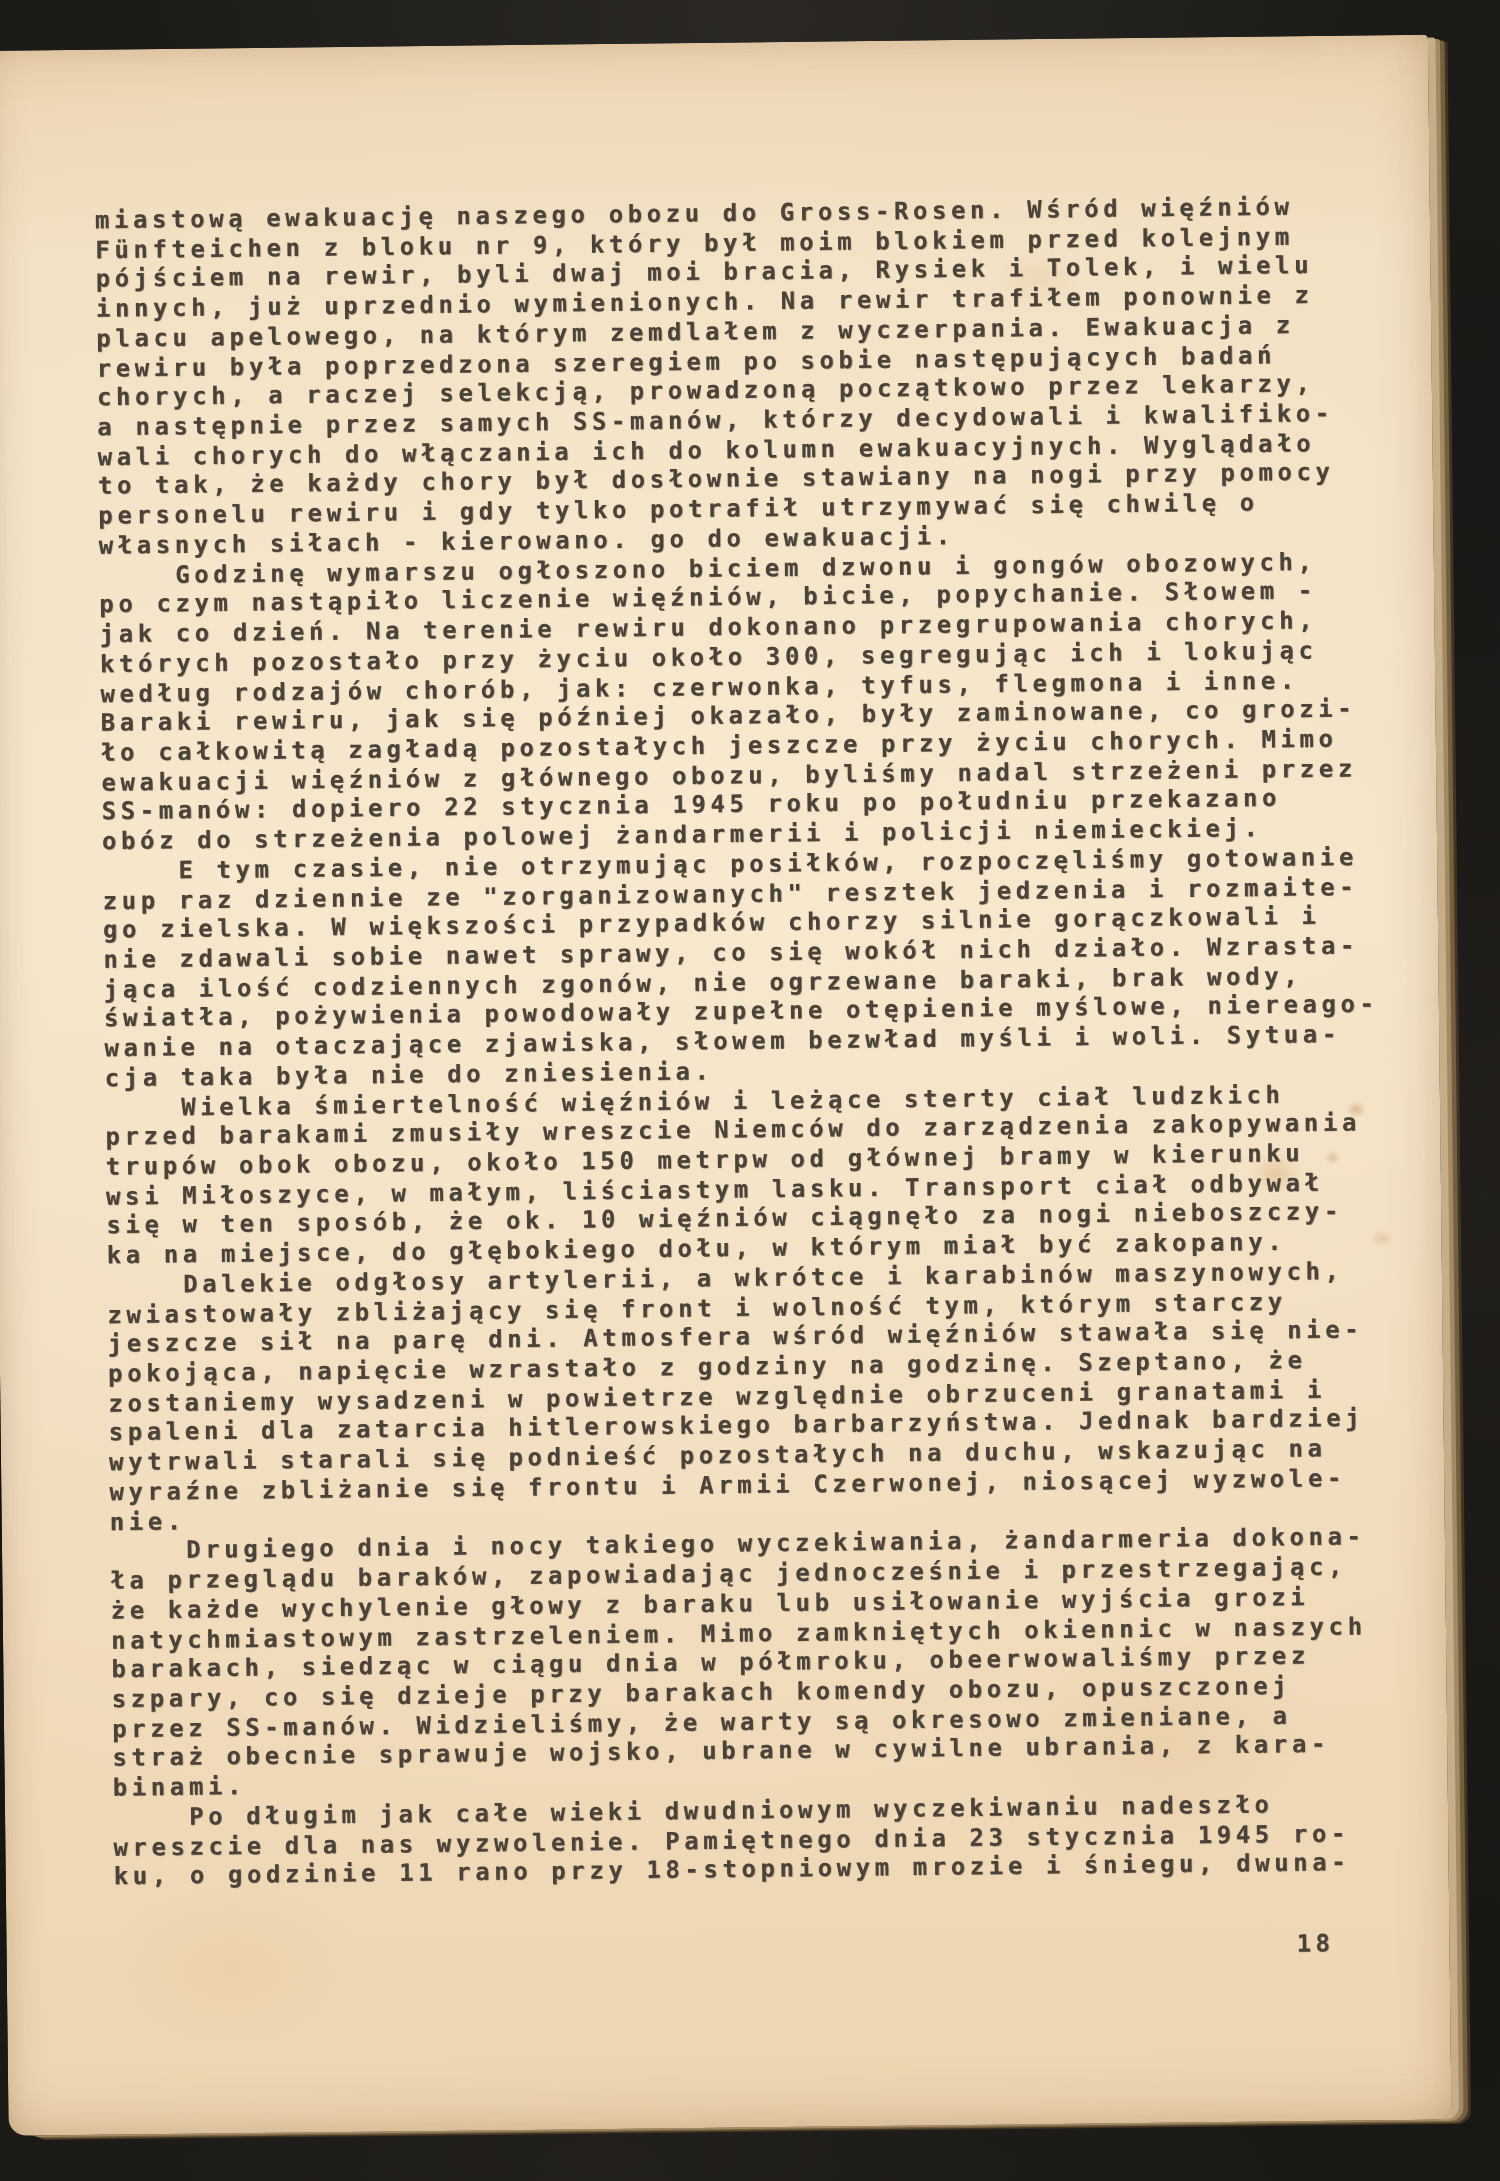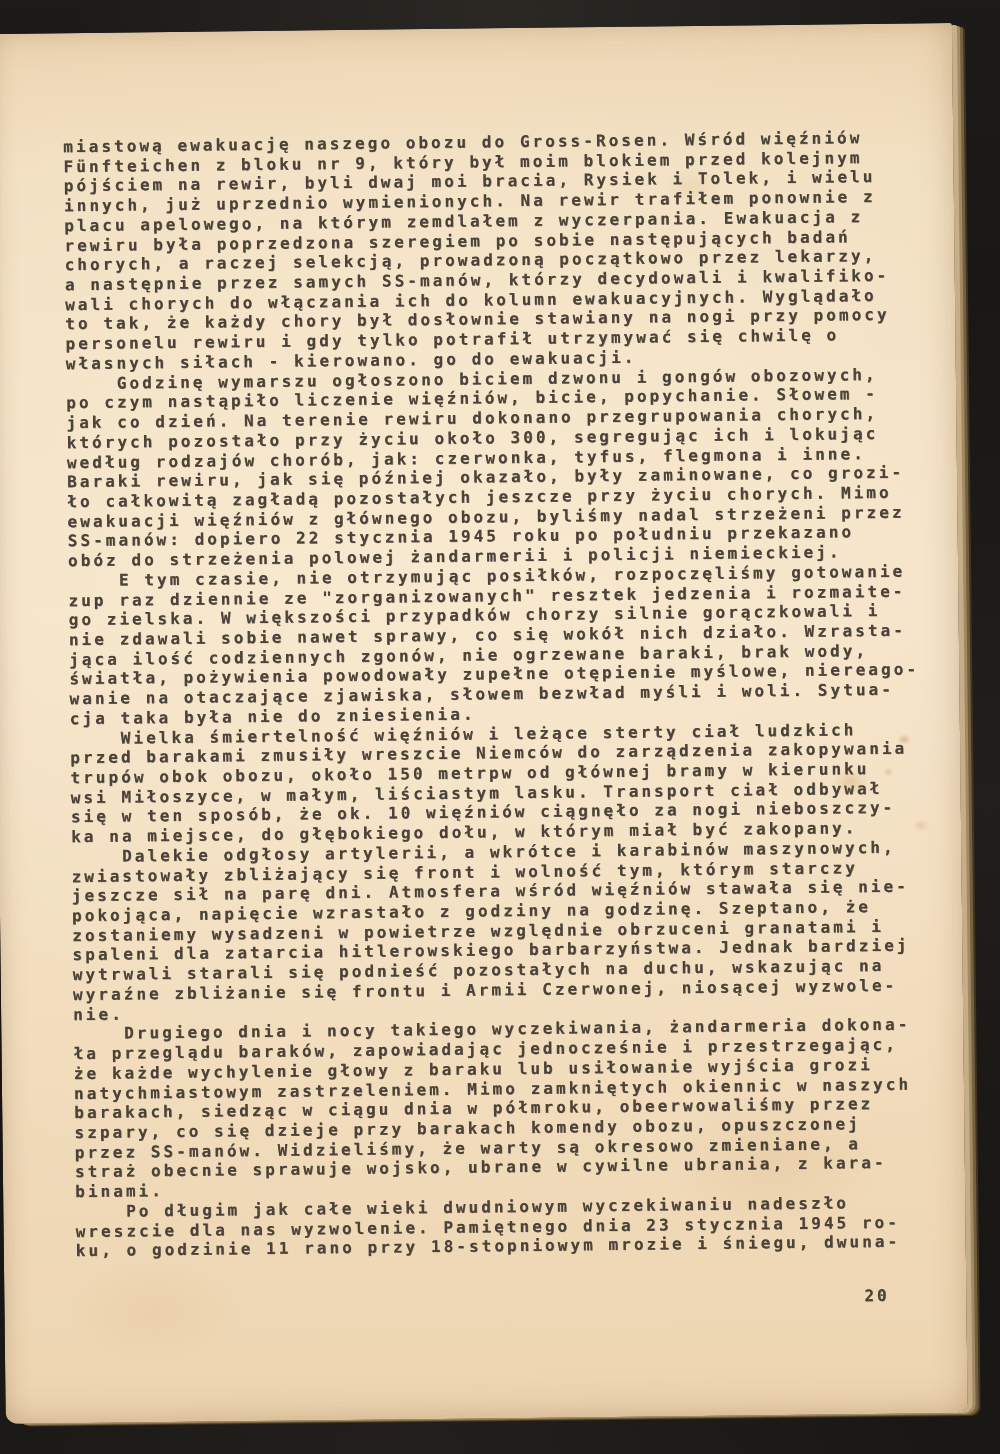--- a/index.html
+++ b/index.html
@@ -78,14 +78,14 @@
     letter-spacing: 3px;
     color: #4b4339;
     text-shadow: 0.4px 0.3px 0.5px rgba(72, 62, 50, 0.55);
   }
 </style>
 </head>
 <body>
 
 <div class="page">
   <div class="text-block"><div>miastową ewakuację naszego obozu do Gross-Rosen. Wśród więźniów</div><div>Fünfteichen z bloku nr 9, który był moim blokiem przed kolejnym</div><div>pójściem na rewir, byli dwaj moi bracia, Rysiek i Tolek, i wielu</div><div>innych, już uprzednio wymienionych. Na rewir trafiłem ponownie z</div><div>placu apelowego, na którym zemdlałem z wyczerpania. Ewakuacja z</div><div>rewiru była poprzedzona szeregiem po sobie następujących badań</div><div>chorych, a raczej selekcją, prowadzoną początkowo przez lekarzy,</div><div>a następnie przez samych SS-manów, którzy decydowali i kwalifiko-</div><div>wali chorych do włączania ich do kolumn ewakuacyjnych. Wyglądało</div><div>to tak, że każdy chory był dosłownie stawiany na nogi przy pomocy</div><div>personelu rewiru i gdy tylko potrafił utrzymywać się chwilę o</div><div>własnych siłach - kierowano. go do ewakuacji.</div><div>    Godzinę wymarszu ogłoszono biciem dzwonu i gongów obozowych,</div><div>po czym nastąpiło liczenie więźniów, bicie, popychanie. Słowem -</div><div>jak co dzień. Na terenie rewiru dokonano przegrupowania chorych,</div><div>których pozostało przy życiu około 300, segregując ich i lokując</div><div>według rodzajów chorób, jak: czerwonka, tyfus, flegmona i inne.</div><div>Baraki rewiru, jak się później okazało, były zaminowane, co grozi-</div><div>ło całkowitą zagładą pozostałych jeszcze przy życiu chorych. Mimo</div><div>ewakuacji więźniów z głównego obozu, byliśmy nadal strzeżeni przez</div><div>SS-manów: dopiero 22 stycznia 1945 roku po południu przekazano</div><div>obóz do strzeżenia polowej żandarmerii i policji niemieckiej.</div><div>    E tym czasie, nie otrzymując posiłków, rozpoczęliśmy gotowanie</div><div>zup raz dziennie ze "zorganizowanych" resztek jedzenia i rozmaite-</div><div>go zielska. W większości przypadków chorzy silnie gorączkowali i</div><div>nie zdawali sobie nawet sprawy, co się wokół nich działo. Wzrasta-</div><div>jąca ilość codziennych zgonów, nie ogrzewane baraki, brak wody,</div><div>światła, pożywienia powodowały zupełne otępienie myślowe, niereago-</div><div>wanie na otaczające zjawiska, słowem bezwład myśli i woli. Sytua-</div><div>cja taka była nie do zniesienia.</div><div>    Wielka śmiertelność więźniów i leżące sterty ciał ludzkich</div><div>przed barakami zmusiły wreszcie Niemców do zarządzenia zakopywania</div><div>trupów obok obozu, około 150 metrpw od głównej bramy w kierunku</div><div>wsi Miłoszyce, w małym, liściastym lasku. Transport ciał odbywał</div><div>się w ten sposób, że ok. 10 więźniów ciągnęło za nogi nieboszczy-</div><div>ka na miejsce, do głębokiego dołu, w którym miał być zakopany.</div><div>    Dalekie odgłosy artylerii, a wkrótce i karabinów maszynowych,</div><div>zwiastowały zbliżający się front i wolność tym, którym starczy</div><div>jeszcze sił na parę dni. Atmosfera wśród więźniów stawała się nie-</div><div>pokojąca, napięcie wzrastało z godziny na godzinę. Szeptano, że</div><div>zostaniemy wysadzeni w powietrze względnie obrzuceni granatami i</div><div>spaleni dla zatarcia hitlerowskiego barbarzyństwa. Jednak bardziej</div><div>wytrwali starali się podnieść pozostałych na duchu, wskazując na</div><div>wyraźne zbliżanie się frontu i Armii Czerwonej, niosącej wyzwole-</div><div>nie.</div><div>    Drugiego dnia i nocy takiego wyczekiwania, żandarmeria dokona-</div><div>ła przeglądu baraków, zapowiadając jednocześnie i przestrzegając,</div><div>że każde wychylenie głowy z baraku lub usiłowanie wyjścia grozi</div><div>natychmiastowym zastrzeleniem. Mimo zamkniętych okiennic w naszych</div><div>barakach, siedząc w ciągu dnia w półmroku, obeerwowaliśmy przez</div><div>szpary, co się dzieje przy barakach komendy obozu, opuszczonej</div><div>przez SS-manów. Widzieliśmy, że warty są okresowo zmieniane, a</div><div>straż obecnie sprawuje wojsko, ubrane w cywilne ubrania, z kara-</div><div>binami.</div><div>    Po długim jak całe wieki dwudniowym wyczekiwaniu nadeszło</div><div>wreszcie dla nas wyzwolenie. Pamiętnego dnia 23 stycznia 1945 ro-</div><div>ku, o godzinie 11 rano przy 18-stopniowym mrozie i śniegu, dwuna-</div></div>
-  <div class="page-number">20</div>
+  <div class="page-number">18</div>
 </div>
 
 </body></html>

